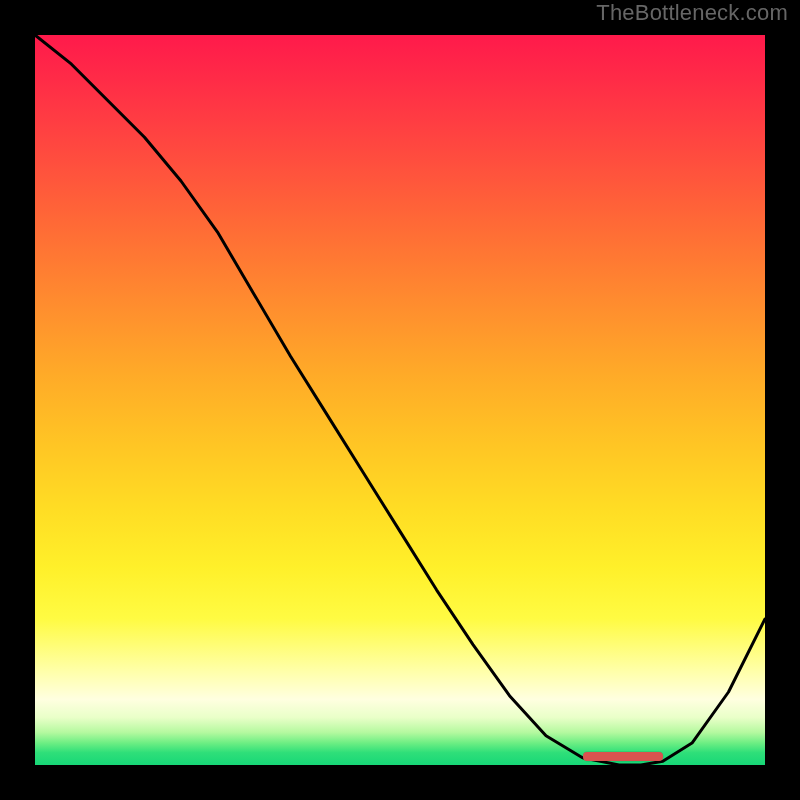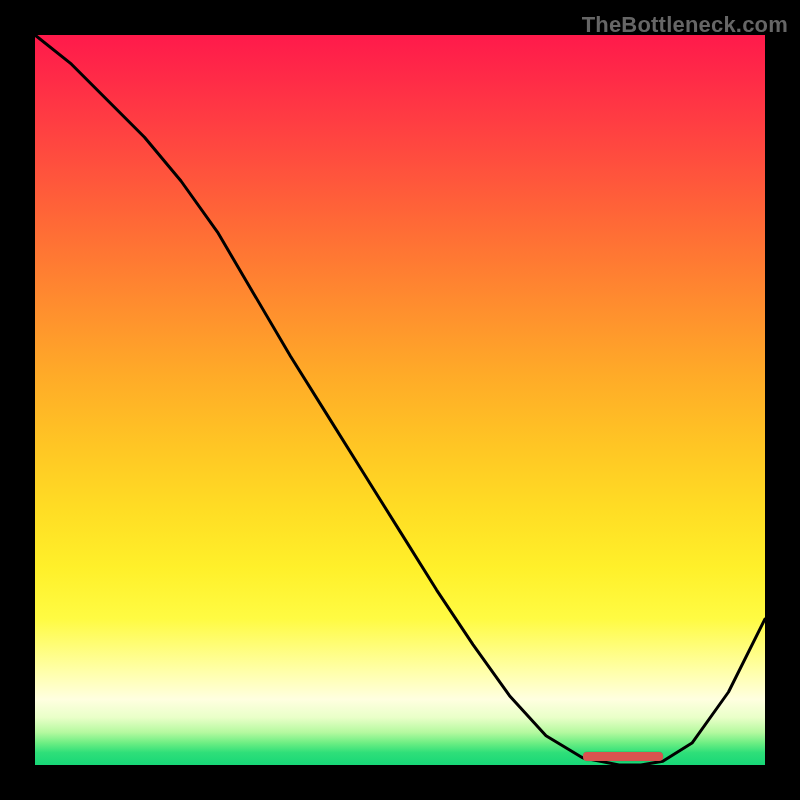--- a/index.html
+++ b/index.html
@@ -12,25 +12,25 @@
     font-family: Arial, Helvetica, sans-serif;
   }
   .stage {
     position: relative;
     width: 800px;
     height: 800px;
     background: #000;
   }
   .watermark {
     position: absolute;
-    top: 12px;
+    top: 0;
     right: 12px;
     color: #666;
     font-size: 22px;
-    font-weight: 700;
+    font-weight: 400;
     letter-spacing: 0.2px;
     user-select: none;
   }
   .plot-area {
     position: absolute;
     left: 35px;
     top: 35px;
     width: 730px;
     height: 730px;
   }

